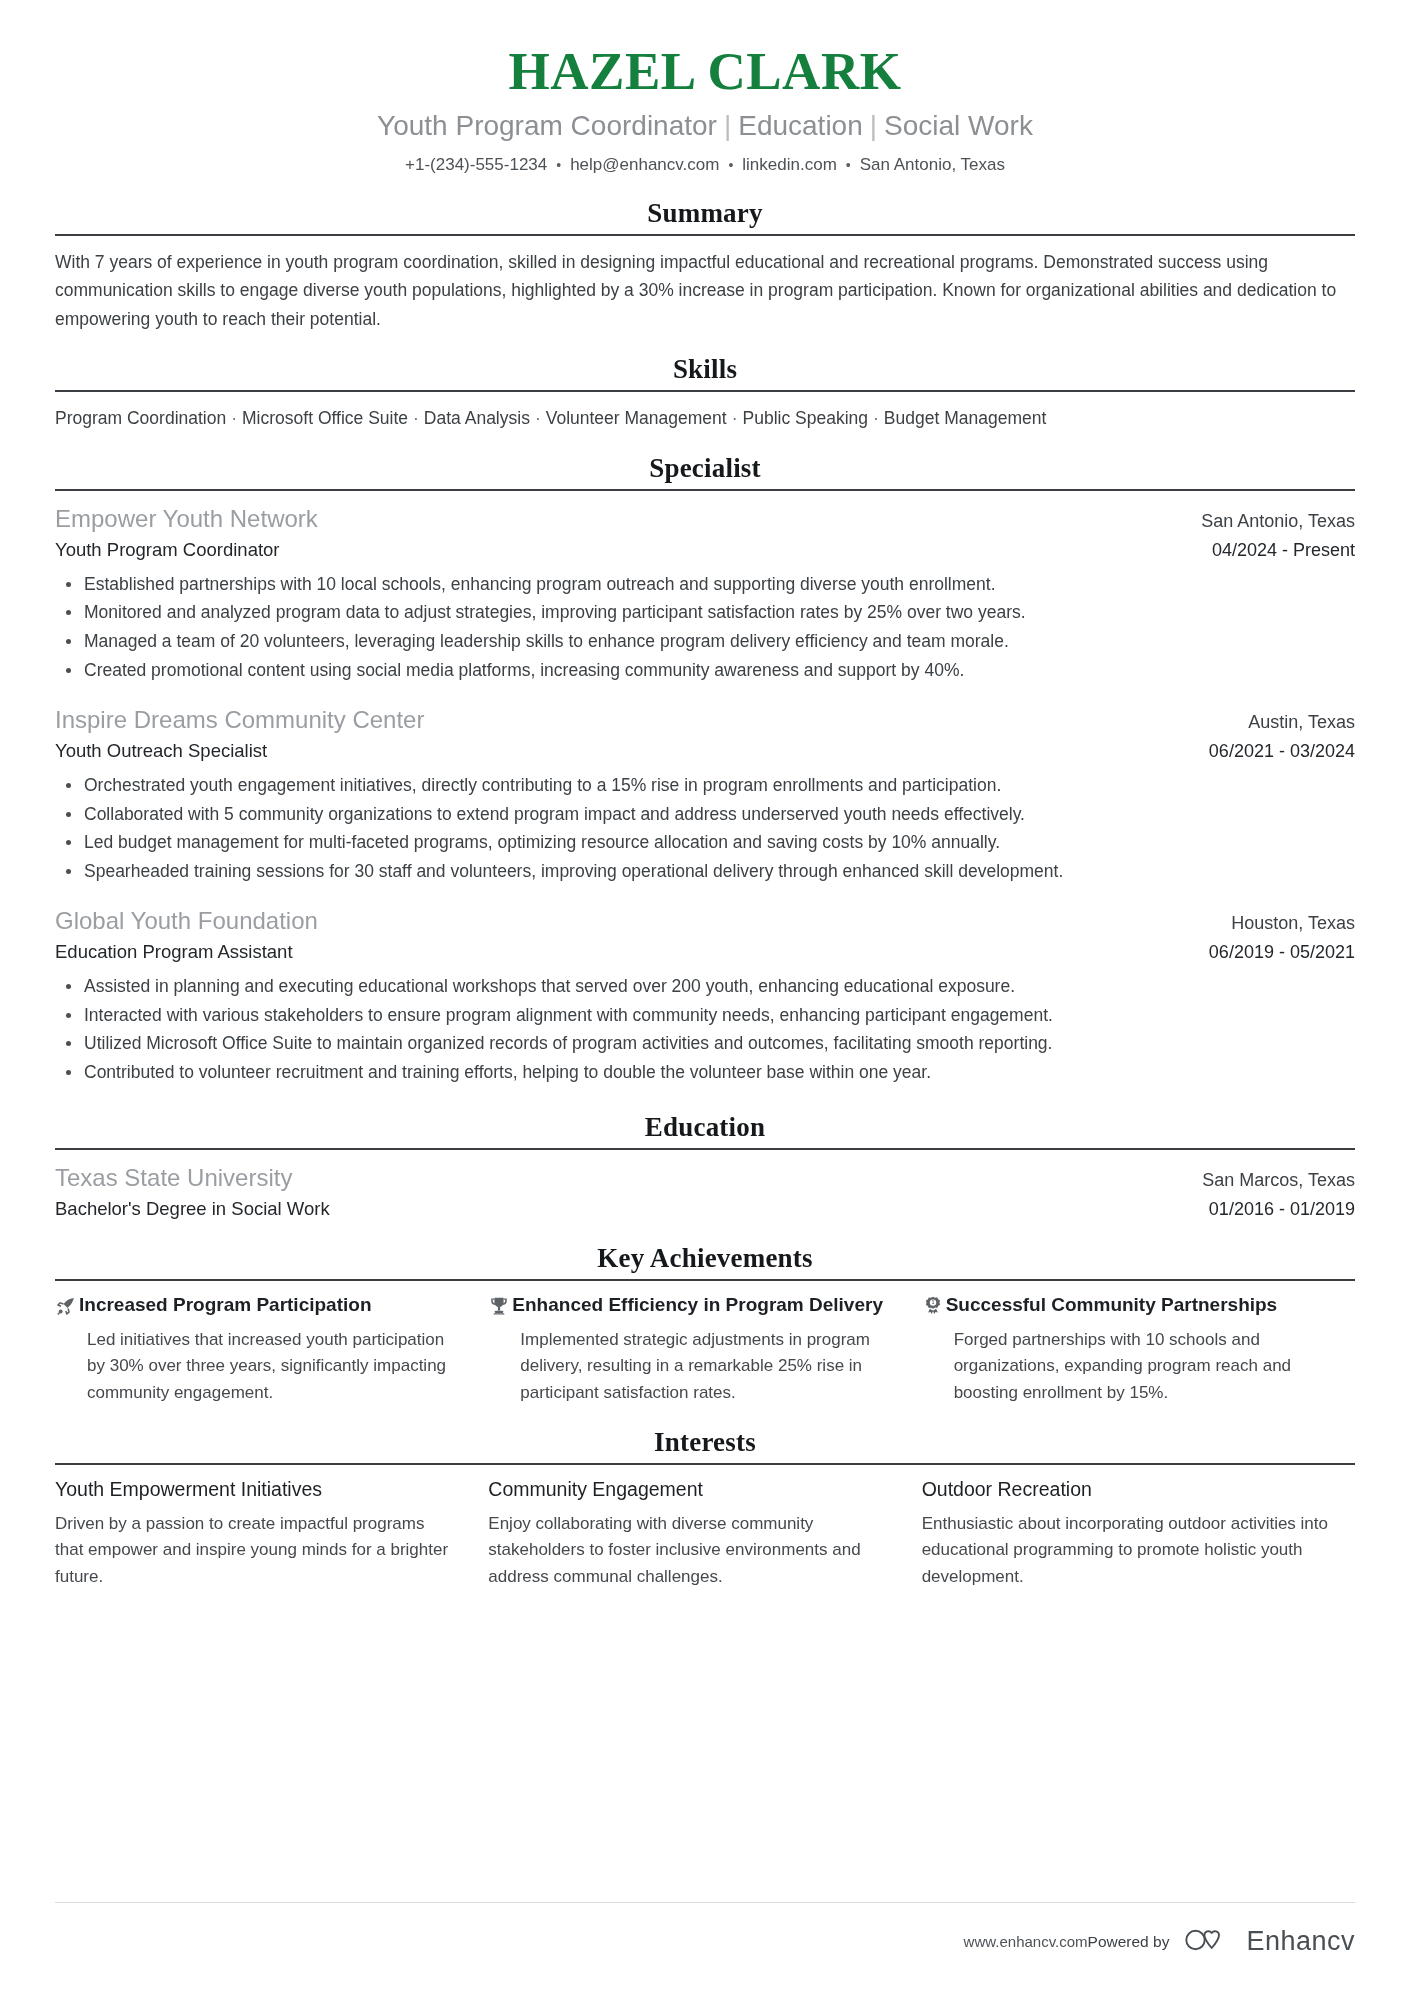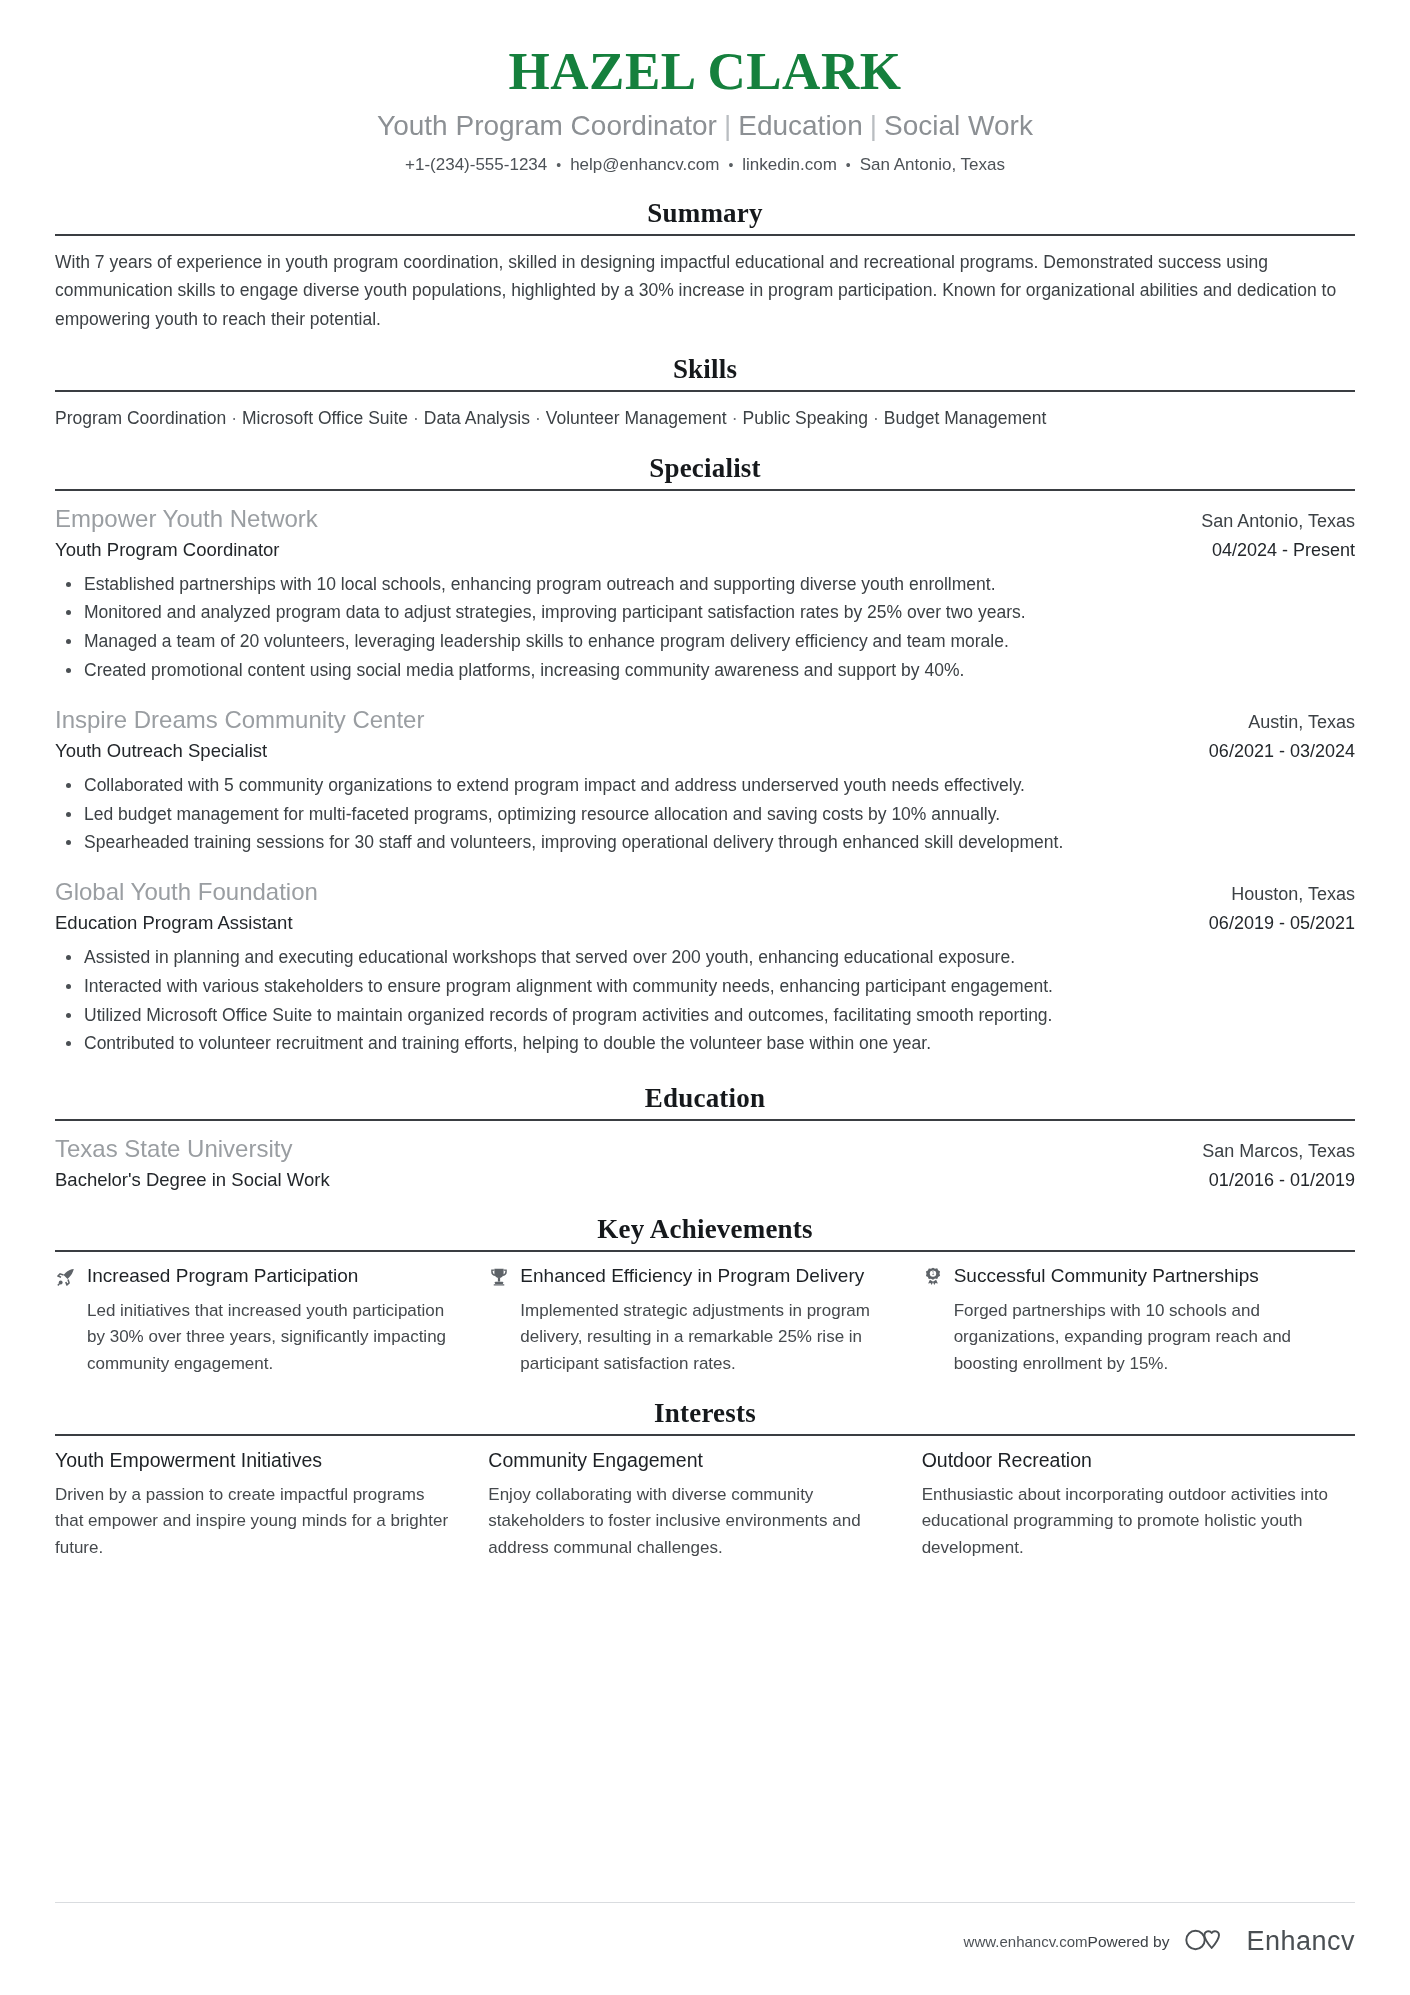--- a/index.html
+++ b/index.html
@@ -160,21 +160,22 @@
   }
   .col3 {
     width: 33.333%;
     padding-right: 34px;
   }
   .col3:last-child { padding-right: 0; }
 
   .ach-head {
     display: flex;
     align-items: flex-start;
-    gap: 10px;
+    gap: 2px;
+    font-weight: bold;
   }
   .ach-icon {
     flex: 0 0 auto;
     width: 22px;
     height: 24px;
     margin-top: 2px;
     color: #5e6368;
   }
   .ach-icon svg { display: block; width: 22px; height: 22px; }
   .ach-title {
@@ -301,20 +302,21 @@
           <div class="entry">
             <div class="entry-row">
               <div class="org">Inspire Dreams Community Center</div>
               <div class="place">Austin, Texas</div>
             </div>
             <div class="entry-row second">
               <div class="role">Youth Outreach Specialist</div>
               <div class="dates">06/2021 - 03/2024</div>
             </div>
             <ul class="bullets">
+              <li>Orchestrated youth engagement initiatives, directly contributing to a 15% rise in program enrollments and participation.</li>
               <li>Collaborated with 5 community organizations to extend program impact and address underserved youth needs effectively.</li>
               <li>Led budget management for multi-faceted programs, optimizing resource allocation and saving costs by 10% annually.</li>
               <li>Spearheaded training sessions for 30 staff and volunteers, improving operational delivery through enhanced skill development.</li>
             </ul>
           </div>
           <div class="entry">
             <div class="entry-row">
               <div class="org">Global Youth Foundation</div>
               <div class="place">Houston, Texas</div>
             </div>

